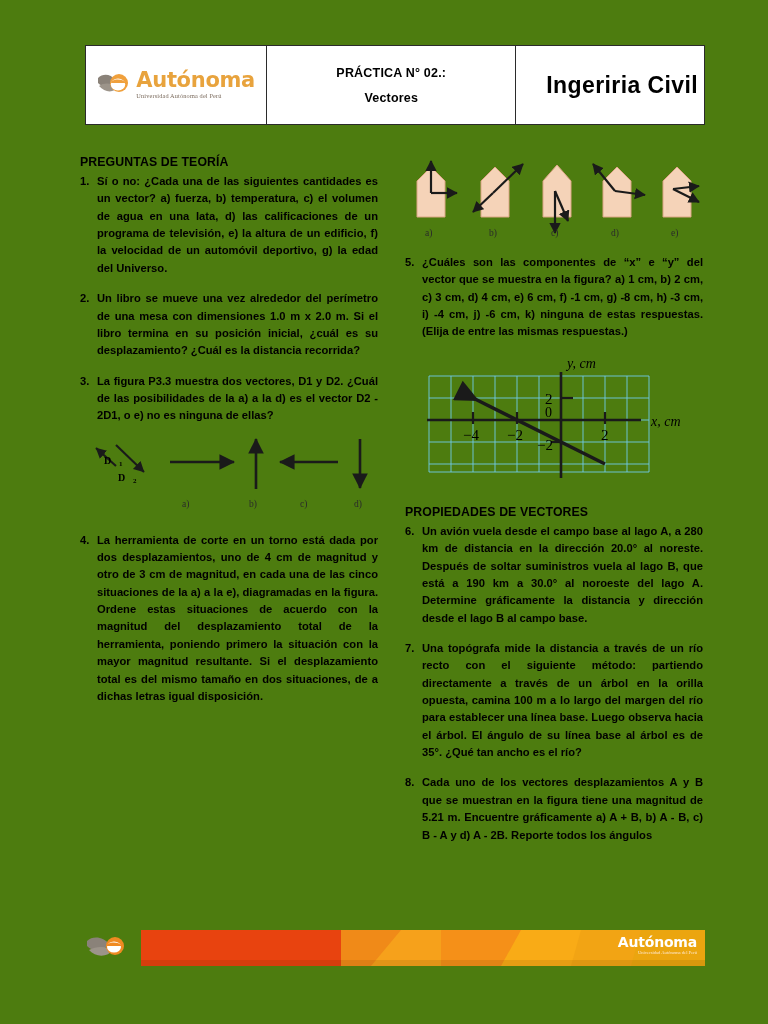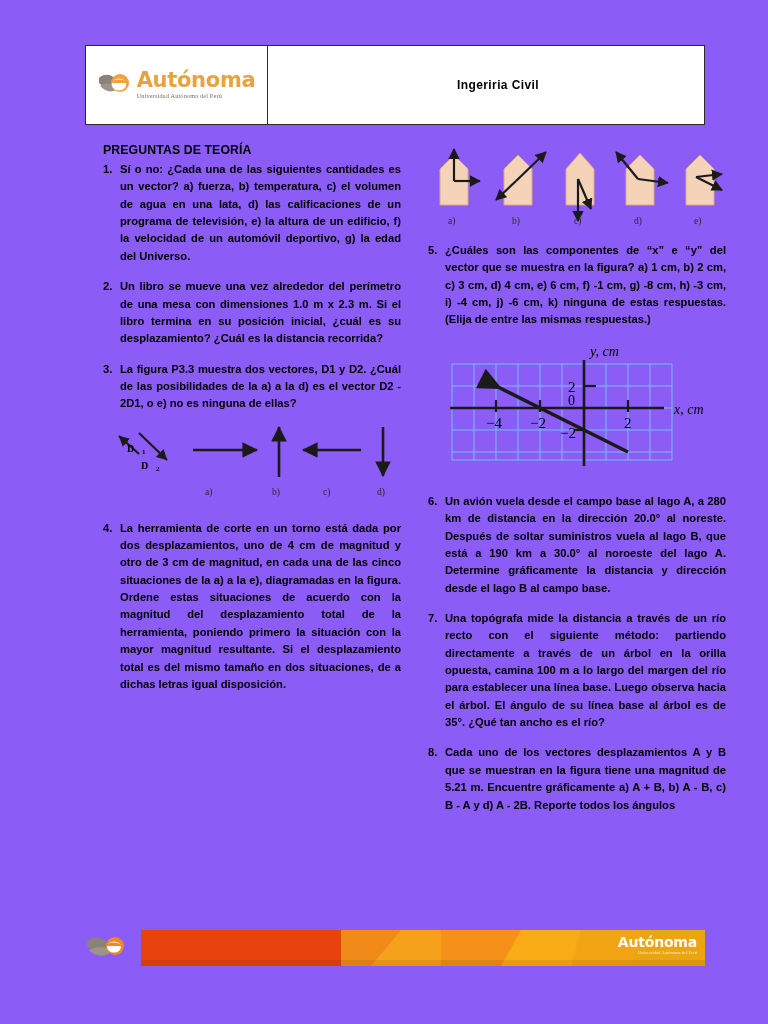--- a/index.html
+++ b/index.html
@@ -11,21 +11,21 @@
     width: 768px;
     height: 1024px;
     position: relative;
     font-family: "Liberation Sans", sans-serif;
     color: #000;
     overflow: hidden;
   }
   .page {
     position: absolute;
     inset: 0;
-    background: #8b5cf6;
+    background: #4d7c0f;
   }
 
   
   .header-table {
     position: absolute;
     left: 85px;
     top: 45px;
     width: 620px;
     height: 80px;
     display: flex;
@@ -67,33 +67,32 @@
   }
   .practica-line {
     font-size: 12.5px;
     font-weight: 700;
     letter-spacing: 0.2px;
     text-align: center;
     white-space: nowrap;
   }
   .practica-line.second { margin-top: 11px; }
   .carrera {
-    font-size: 12px;
+    font-size: 23px;
     font-weight: 700;
     letter-spacing: 0.4px;
     white-space: nowrap;
     padding-left: 24px;
   }
 
   
   .col {
     position: absolute;
-    top: 143px;
+    top: 155px;
     width: 298px;
-    margin-left: 23px;
   }
   .col-left  { left: 80px; }
   .col-right { left: 405px; }
 
   .section-title {
     font-size: 12.3px;
     font-weight: 700;
     letter-spacing: 0.1px;
     margin-bottom: 4px;
   }
@@ -175,38 +174,42 @@
           <ellipse cx="21" cy="12.5" rx="7.2" ry="6" fill="#ffffff"></ellipse>
           <path d="M14.5 9.5 C18 6.5, 26 7, 29 11 L14 11 Z" fill="#f0a03c"></path>
         </svg>
         <div class="logo-text-block">
           <div class="logo-word">Autónoma</div>
           <div class="logo-sub">Universidad Autónoma del Perú</div>
         </div>
       </div>
     </div>
 
+    <div class="hcell hcell-mid">
+      <div class="practica-line">PRÁCTICA N° 02.:</div>
+      <div class="practica-line second">Vectores</div>
+    </div>
 
     <div class="hcell hcell-right">
       <div class="carrera">Ingeriria Civil</div>
     </div>
   </div>
 
   <div class="col col-left">
 
     <div class="section-title">PREGUNTAS DE TEORÍA</div>
 
     <div class="q">
       <div class="q-num">1.</div>
       <div class="q-body">Sí o no: ¿Cada una de las siguientes cantidades es un vector? a) fuerza, b) temperatura, c) el volumen de agua en una lata, d) las calificaciones de un programa de televisión, e) la altura de un edificio, f) la velocidad de un automóvil deportivo, g) la edad del Universo.</div>
     </div>
 
     <div class="q">
       <div class="q-num">2.</div>
-      <div class="q-body">Un libro se mueve una vez alrededor del perímetro de una mesa con dimensiones 1.0 m x 2.3 m. Si el libro termina en su posición inicial, ¿cuál es su desplazamiento? ¿Cuál es la distancia recorrida?</div>
+      <div class="q-body">Un libro se mueve una vez alrededor del perímetro de una mesa con dimensiones 1.0 m x 2.0 m. Si el libro termina en su posición inicial, ¿cuál es su desplazamiento? ¿Cuál es la distancia recorrida?</div>
     </div>
 
     <div class="q tight">
       <div class="q-num">3.</div>
       <div class="q-body">La figura P3.3 muestra dos vectores, D1 y D2. ¿Cuál de las posibilidades de la a) a la d) es el vector D2 - 2D1, o e) no es ninguna de ellas?</div>
     </div>
 
     <div class="fig-q3">
       <svg width="290" height="80" viewBox="0 0 290 80">
         <defs>
@@ -343,20 +346,21 @@
         <text x="118" y="96" font-family="Liberation Serif, serif" font-size="15">−2</text>
         <text x="126" y="63" font-family="Liberation Serif, serif" font-size="14">0</text>
 
         <text x="232" y="72" font-family="Liberation Serif, serif" font-size="14" font-style="italic">x, cm</text>
         <text x="148" y="14" font-family="Liberation Serif, serif" font-size="14" font-style="italic">y, cm</text>
 
         <line x1="186" y1="110" x2="54" y2="44" stroke="#1a1a1a" stroke-width="3.4" marker-end="url(#ga)"></line>
       </svg>
     </div>
 
+    <div class="section-title">PROPIEDADES DE VECTORES</div>
 
     <div class="q">
       <div class="q-num">6.</div>
       <div class="q-body">Un avión vuela desde el campo base al lago A, a 280 km de distancia en la dirección 20.0° al noreste. Después de soltar suministros vuela al lago B, que está a 190 km a 30.0° al noroeste del lago A. Determine gráficamente la distancia y dirección desde el lago B al campo base.</div>
     </div>
 
     <div class="q">
       <div class="q-num">7.</div>
       <div class="q-body">Una topógrafa mide la distancia a través de un río recto con el siguiente método: partiendo directamente a través de un árbol en la orilla opuesta, camina 100 m a lo largo del margen del río para establecer una línea base. Luego observa hacia el árbol. El ángulo de su línea base al árbol es de 35°. ¿Qué tan ancho es el río?</div>
     </div>

